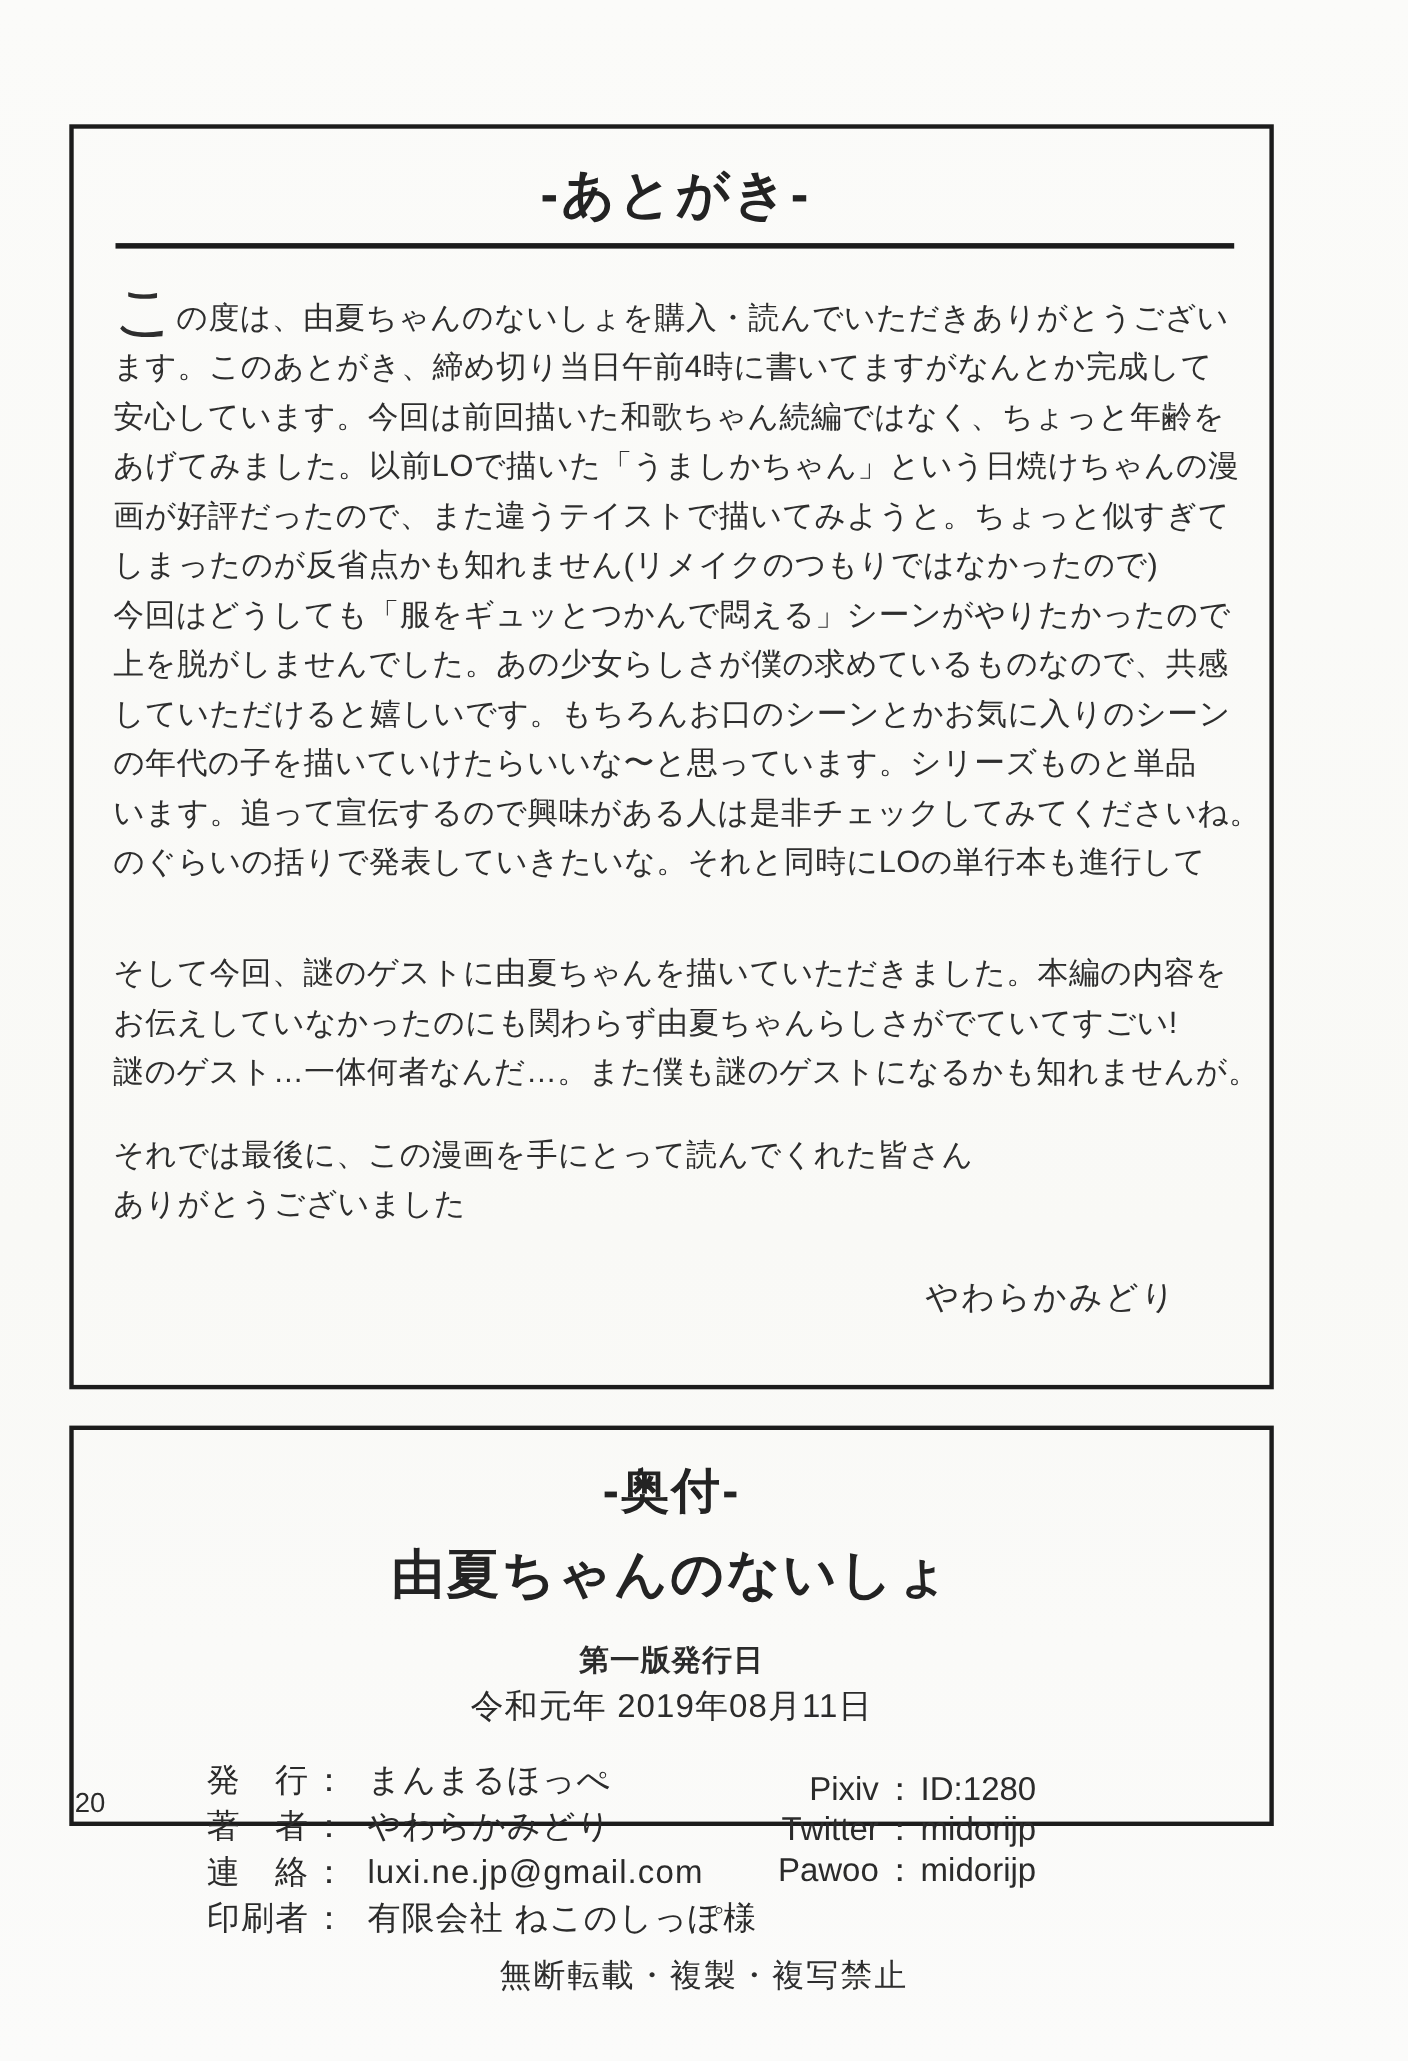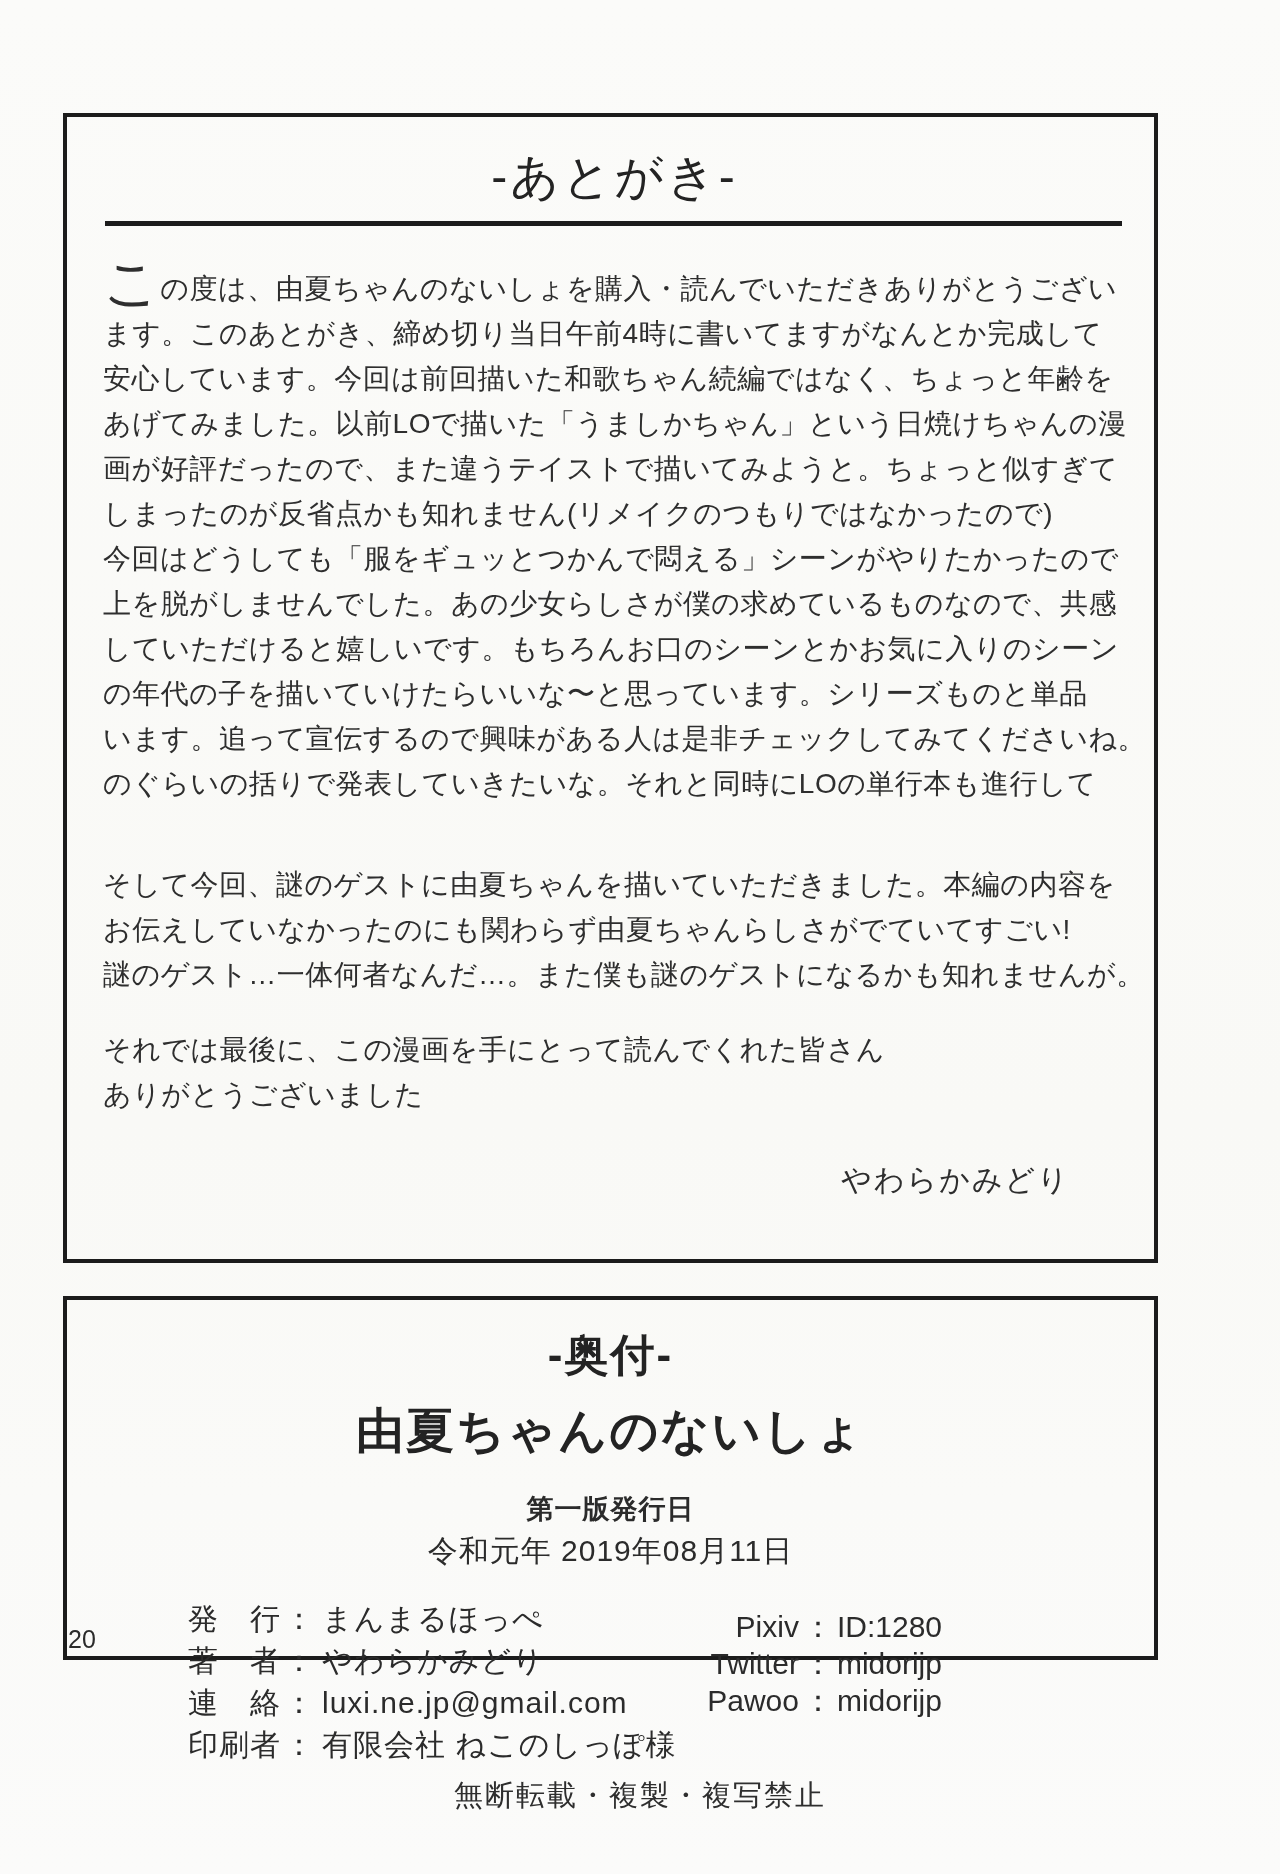--- a/index.html
+++ b/index.html
@@ -17,21 +17,21 @@
     border:4px solid #1c1c1c;
     box-sizing:border-box;
     background:transparent;
   }
   #afterword-box{top:113px;height:1150px;padding:20px 28px 0 36px;}
   #colophon-box{top:1296px;height:364px;text-align:center;padding-top:26px;}
 
   .ab-title{
     text-align:center;
     font-size:48px;
-    font-weight:400;
+    font-weight:700;
     letter-spacing:3px;
     margin-top:8px;
     color:#232323;
   }
   .title-rule{height:5px;background:#1c1c1c;margin:12px 4px 0 2px;}
 
   .ab-body{margin-top:34px;font-size:28px;line-height:45px;letter-spacing:0.5px;color:#2e2e2e;}
   .line{white-space:nowrap;}
   .dropcap{font-size:56px;line-height:45px;vertical-align:-4px;letter-spacing:0;}
   .para2{margin-top:56px;}
@@ -51,21 +51,21 @@
 
   .c-info{
     position:relative;
     text-align:left;
     margin:26px 0 0 121px;
     font-size:30px;
   }
   .info-row{display:flex;align-items:baseline;line-height:42px;white-space:nowrap;}
   .info-label{display:inline-block;width:96px;letter-spacing:1px;}
   .info-colon{display:inline-block;margin:0 4px 0 0;}
-  .info-value{display:inline-block;margin-left:4px;letter-spacing:1px;}
+  .info-value{display:inline-block;margin-left:16px;letter-spacing:1px;}
 
   .c-social{
     position:absolute;
     top:308px;right:212px;
     font-size:30px;line-height:37px;
     text-align:left;
   }
   .social-row{display:flex;align-items:flex-start;white-space:nowrap;}
   .social-label{display:inline-block;width:112px;text-align:right;}
   .social-colon{display:inline-block;margin:0 4px;}

